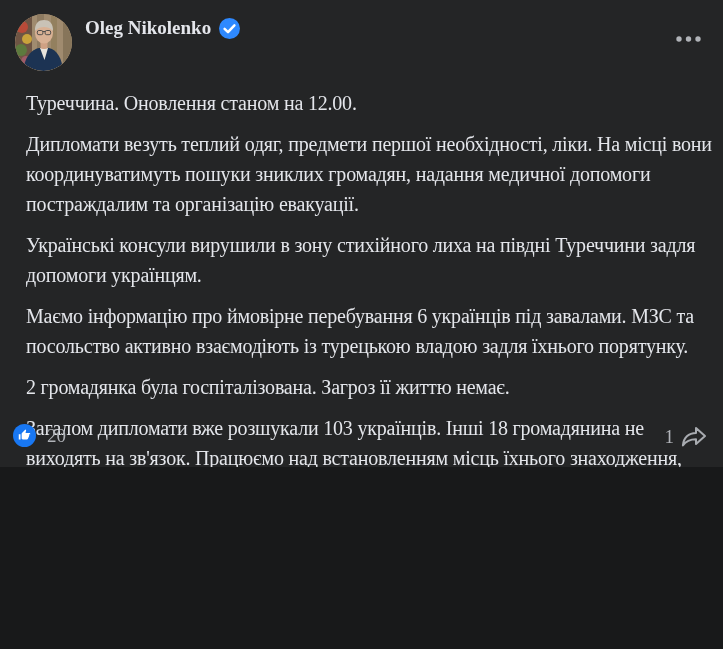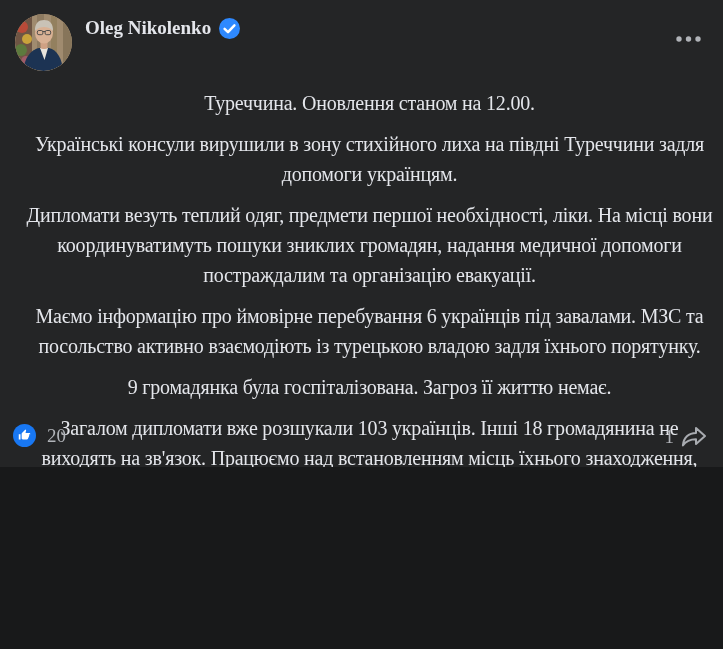--- a/index.html
+++ b/index.html
@@ -23,21 +23,21 @@
   .badge { display:inline-flex; margin-top:1px; }
   .meta-row { display:flex; align-items:center; gap:5px; margin-top:5px;
     font-size:15px; color:#b0b3b8; line-height:18px; }
   .meta-row .ts { cursor:pointer; }
   .menu {
     position:absolute; top:30px; right:16px;
     background:none; border:none; cursor:pointer; padding:6px;
     display:flex; align-items:center;
   }
   .body { padding:17px 10px 0 10px; font-size:20px; line-height:30px; letter-spacing:-0.2px; color:#e4e6eb; }
-  .body p { margin:0 0 11px 16px;text-align:center; }
+  .body p { margin:0 0 11px 16px; }
   .footer {
     position:absolute; left:0; right:0; bottom:7px; height:36px;
     display:flex; align-items:flex-start; justify-content:space-between;
     padding:0 15px 0 13px;
   }
   .fleft, .fright { display:flex; align-items:center; cursor:pointer; }
   .fleft { gap:11px; }
   .fright { gap:6px; }
   .count { font-size:19px; color:#b0b3b8; }
   .like-badge { display:inline-flex; }
@@ -96,24 +96,24 @@
       <svg width="25" height="6" viewBox="0 0 25 6">
         <circle cx="3" cy="3" r="2.7" fill="#b0b3b8"></circle>
         <circle cx="12.5" cy="3" r="2.7" fill="#b0b3b8"></circle>
         <circle cx="22" cy="3" r="2.7" fill="#b0b3b8"></circle>
       </svg>
     </span>
   </button>
 
   <div class="body">
     <p>Туреччина. Оновлення станом на 12.00.</p>
+    <p>Дипломати везуть теплий одяг, предмети першої необхідності, ліки. На місці вони координуватимуть пошуки зниклих громадян, надання медичної допомоги постраждалим та організацію евакуації.</p>
     <p>Українські консули вирушили в зону стихійного лиха на півдні Туреччини задля допомоги українцям.</p>
-    <p>Дипломати везуть теплий одяг, предмети першої необхідності, ліки. На місці вони координуватимуть пошуки зниклих громадян, надання медичної допомоги постраждалим та організацію евакуації.</p>
     <p>Маємо інформацію про ймовірне перебування 6 українців під завалами. МЗС та посольство активно взаємодіють із турецькою владою задля їхнього порятунку.</p>
-    <p>9 громадянка була госпіталізована. Загроз її життю немає.</p>
+    <p>2 громадянка була госпіталізована. Загроз її життю немає.</p>
     <p>Загалом дипломати вже розшукали 103 українців. Інші 18 громадянина не виходять на зв'язок. Працюємо над встановленням місць їхнього знаходження, підтримуємо зв'язок із рідними.</p>
   </div>
 
   <div class="footer">
     <div class="fleft">
       <span class="like-badge">
         <svg width="23" height="23" viewBox="0 0 23 23">
           <circle cx="11.5" cy="11.5" r="11.5" fill="#1877f2"></circle>
           <g transform="translate(4.6,4.4) scale(0.58)" fill="#ffffff">
             <path d="M2 10 h3 v9 H2 Z M22 10 c0-1.1-.9-2-2-2 h-6.3 l.95-4.57 c.05-.23-.03-.48-.2-.65 L13.4 2 7.6 7.8 c-.37.36-.6.86-.6 1.4 V17 c0 1.1.9 2 2 2 h7 c.83 0 1.54-.5 1.84-1.22 l2.02-4.72 c.09-.23.14-.47.14-.72 v-2.34 z"></path>

